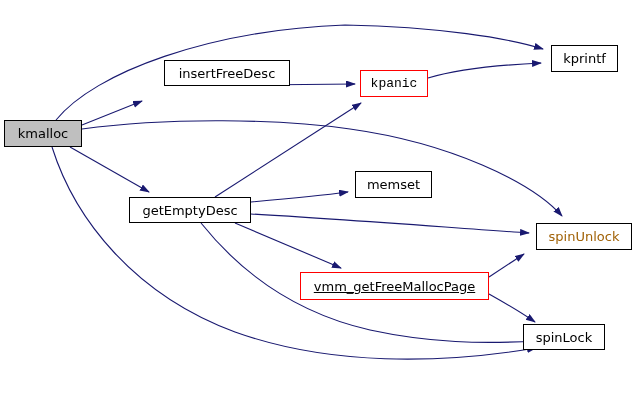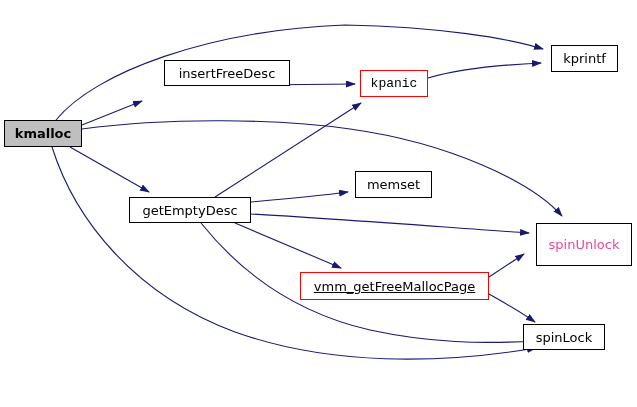--- a/index.html
+++ b/index.html
@@ -61,31 +61,31 @@
     <path class="edge" d="M 428,78 C 455,70 498,65 541,63" marker-end="url(#arrow)" style="stroke: rgb(25, 25, 112);"></path>
     <path class="edge" d="M 215,197 L 361,103" marker-end="url(#arrow)" style="stroke: rgb(25, 25, 112);"></path>
     <path class="edge" d="M 251,202 C 285,199 318,196 348,192" marker-end="url(#arrow)" style="stroke: rgb(25, 25, 112);"></path>
     <path class="edge" d="M 251,214 C 340,219 455,228 529,233" marker-end="url(#arrow)" style="stroke: rgb(25, 25, 112);"></path>
     <path class="edge" d="M 235,223 L 341,268" marker-end="url(#arrow)" style="stroke: rgb(25, 25, 112);"></path>
     <path class="edge" d="M 201,223 C 245,278 300,314 370,330 C 430,343 482,344 537,341" marker-end="url(#arrow)" style="stroke: rgb(25, 25, 112);"></path>
     <path class="edge" d="M 489,277 L 524,254" marker-end="url(#arrow)" style="stroke: rgb(25, 25, 112);"></path>
     <path class="edge" d="M 489,294 C 505,303 522,313 535,322" marker-end="url(#arrow)" style="stroke: rgb(25, 25, 112);"></path>
   </svg>
 
-  <div class="node" style="left: 4px; top: 120px; width: 78px; height: 27px; background: rgb(191, 191, 191); border-color: rgb(0, 0, 0); color: rgb(0, 0, 0); font-weight: bold;">kmalloc</div>
+  <div class="node" style="left: 4px; top: 120px; width: 78px; height: 27px; background: rgb(191, 191, 191); border-color: rgb(0, 0, 0); color: rgb(0, 0, 0);">kmalloc</div>
 
   <div class="node" style="left: 128px; top: 60px; width: 126px; height: 26px; background: rgb(255, 255, 255); border-color: rgb(0, 0, 0); color: rgb(0, 0, 0); margin-left: 36px;">insertFreeDesc</div>
 
   <div class="node" style="left: 360px; top: 70px; width: 68px; height: 27px; background: rgb(255, 255, 255); border-color: rgb(255, 0, 0); color: rgb(0, 0, 0); font-family: Liberation Mono, monospace;">kpanic</div>
 
   <div class="node" style="left: 551px; top: 45px; width: 67px; height: 27px; background: rgb(255, 255, 255); border-color: rgb(0, 0, 0); color: rgb(0, 0, 0);">kprintf</div>
 
   <div class="node" style="left: 355px; top: 171px; width: 77px; height: 27px; background: rgb(255, 255, 255); border-color: rgb(0, 0, 0); color: rgb(0, 0, 0);">memset</div>
 
   <div class="node" style="left: 129px; top: 197px; width: 122px; height: 26px; background: rgb(255, 255, 255); border-color: rgb(0, 0, 0); color: rgb(0, 0, 0);">getEmptyDesc</div>
 
-  <div class="node" style="left: 536px; top: 223px; width: 96px; height: 43px; background: rgb(255, 255, 255); border-color: rgb(0, 0, 0); color: #ec4899;">spinUnlock</div>
+  <div class="node" style="left: 536px; top: 223px; width: 96px; height: 27px; background: rgb(255, 255, 255); border-color: rgb(0, 0, 0); color: #a16207;">spinUnlock</div>
 
   <div class="node" style="left: 300px; top: 272px; width: 189px; height: 28px; background: rgb(255, 255, 255); border-color: rgb(255, 0, 0); color: rgb(0, 0, 0); text-decoration: underline;">vmm_getFreeMallocPage</div>
 
   <div class="node" style="left: 523px; top: 324px; width: 82px; height: 26px; background: rgb(255, 255, 255); border-color: rgb(0, 0, 0); color: rgb(0, 0, 0);">spinLock</div>
 
 </div>
 
 </body></html>

